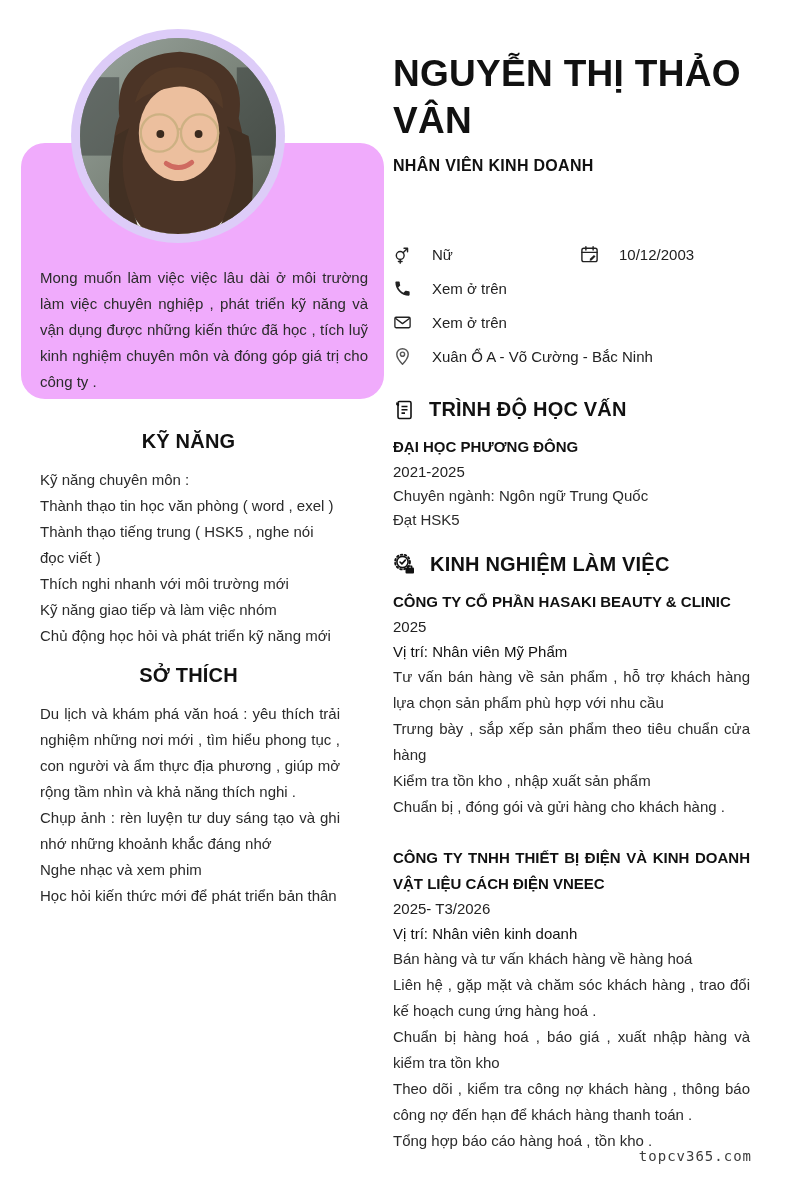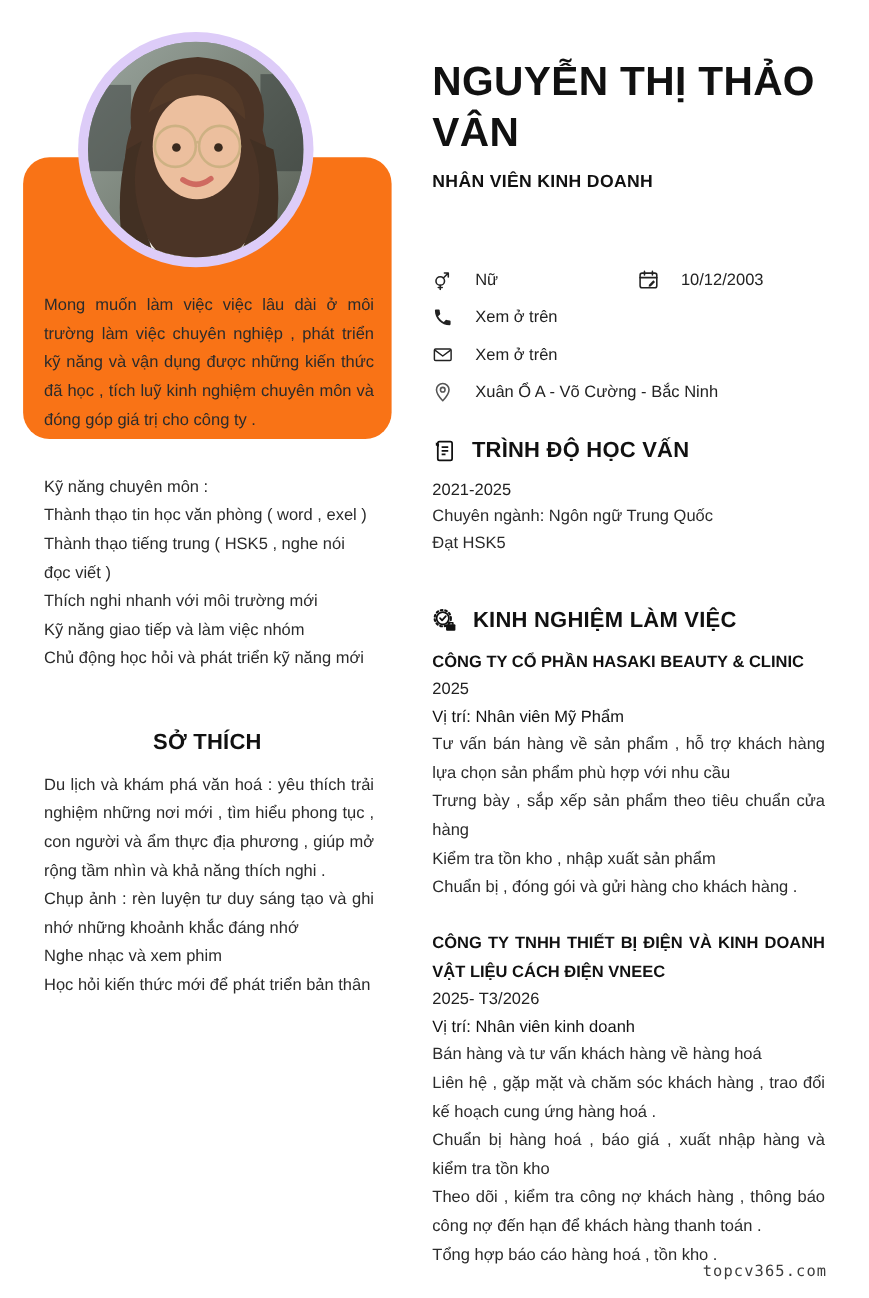--- a/index.html
+++ b/index.html
@@ -4,22 +4,22 @@
 <style>
   * { margin:0; padding:0; box-sizing:border-box; }
   html,body { background:#e9e9e9; }
   .page {
     position:relative; width:790px; height:1180px; margin:0 auto;
     background:#ffffff; overflow:hidden;
     font-family:"Liberation Sans", sans-serif; color:#262626;
   }
   
   .objective-box {
-    position:absolute; left:21px; top:143px; width:335px; height:256px;
-    background:#f97316; border-radius:24px; z-index:1;
+    position:absolute; left:21px; top:143px; width:363px; height:256px;
+    background:#f0abfc; border-radius:24px; z-index:1;
   }
   .objective-text {
     position:absolute; left:19px; right:16px; top:122px;
     font-size:15px; line-height:26px; text-align:justify; color:#2b2b2b;
   }
   .photo-ring {
     position:absolute; left:71px; top:29px; width:214px; height:214px;
     border-radius:50%; background:#ddccf8; z-index:2;
     display:flex; align-items:center; justify-content:center;
   }
@@ -101,20 +101,21 @@
         <circle cx="82" cy="98" r="4" fill="#3a2a1e"></circle>
         <circle cx="121" cy="98" r="4" fill="#3a2a1e"></circle>
         <path d="M88 128 Q101 137 114 127" fill="none" stroke="#cf6a60" stroke-width="5" stroke-linecap="round"></path>
         <path d="M150 90 Q168 130 150 175 L140 200 L170 200 Q182 150 172 100 Z" fill="#423023"></path>
         <path d="M50 92 Q36 130 52 172 L62 200 L34 200 Q24 148 36 100 Z" fill="#423023"></path>
       </svg>
     </div>
   </div>
 
   <div class="left-section" style="top:430px">
+    <div class="left-h">KỸ NĂNG</div>
     <div class="left-body">
       <div class="line">Kỹ năng chuyên môn :</div>
       <div class="line">Thành thạo tin học văn phòng ( word , exel )</div>
       <div class="line">Thành thạo tiếng trung ( HSK5 , nghe nói đọc viết )</div>
       <div class="line">Thích nghi nhanh với môi trường mới</div>
       <div class="line">Kỹ năng giao tiếp và làm việc nhóm</div>
       <div class="line">Chủ động học hỏi và phát triển kỹ năng mới</div>
     </div>
   </div>
 
@@ -194,20 +195,21 @@
       <div class="sec-h">
         <span class="icon">
           <svg width="22" height="22" viewBox="0 0 22 22" fill="none" stroke="#111" stroke-width="1.6" stroke-linejoin="round">
             <rect x="5" y="2.5" width="13" height="17" rx="1.5"></rect>
             <path d="M8.5 7.5 h6 M8.5 10.8 h6 M8.5 14.1 h3.5"></path>
             <path d="M3.2 3.2 l3 1.2 -0.2 2.8 -2.8 -1.2 z" fill="#111" stroke="none"></path>
           </svg>
         </span>
         <span>TRÌNH ĐỘ HỌC VẤN</span>
       </div>
+      <div class="company">ĐẠI HỌC PHƯƠNG ĐÔNG</div>
       <div class="period">2021-2025</div>
       <div class="edu-line">Chuyên ngành: Ngôn ngữ Trung Quốc</div>
       <div class="edu-line">Đạt HSK5</div>
     </div>
 
     <div class="sec" style="top:553px">
       <div class="sec-h">
         <span class="icon">
           <svg width="23" height="23" viewBox="0 0 23 23" fill="none" stroke="#111" stroke-width="1.6" stroke-linecap="round" stroke-linejoin="round">
             <circle cx="9.5" cy="9" r="5.6"></circle>

